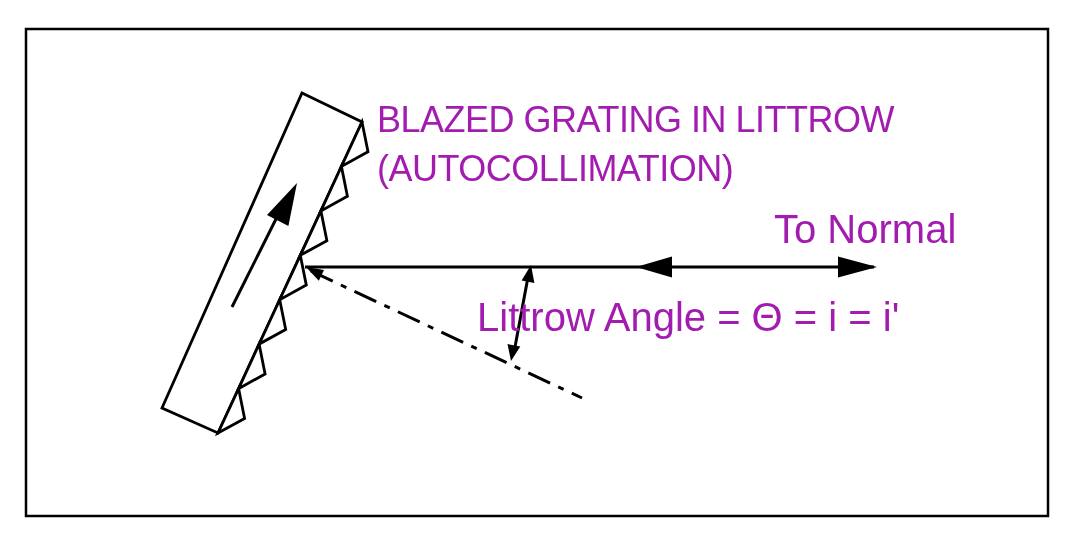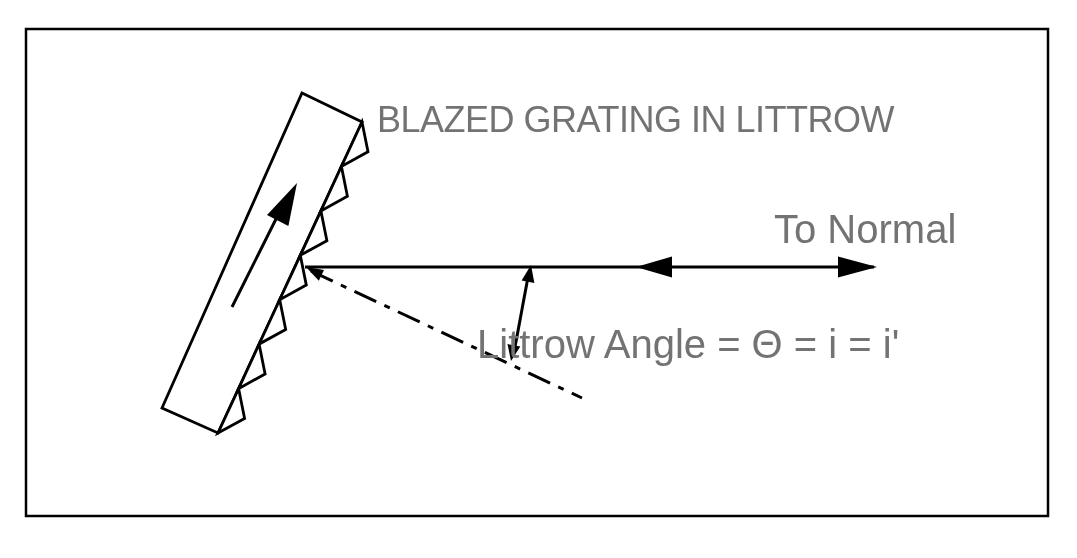--- a/index.html
+++ b/index.html
@@ -30,34 +30,34 @@
     stroke: #000000;
     stroke-width: 3;
     fill: none;
   }
   .ink-fill {
     fill: #000000;
     stroke: none;
   }
   .label {
     position: absolute;
-    color: #737373;
+    color: #a21caf;
     line-height: 1;
     white-space: nowrap;
     font-size: 40px;
   }
   .title {
     left: 377px;
     top: 95px;
     font-size: 36px;
     line-height: 49px;
     letter-spacing: -0.5px;
   }
   #to-cavity    { left: 774px; top: 209px; }
-  #littrow-angle{ left: 477px; top: 297px; margin-top: 27px; }
+  #littrow-angle{ left: 477px; top: 297px; }
   #normal      { left: 541px; top: 407px; }
 </style>
 </head>
 <body>
 
 <div class="stage">
 
   <svg width="1077" height="558" viewBox="0 0 1077 558">
 
     <rect x="26" y="29" width="1022" height="487" fill="none" stroke="#000000" stroke-width="2.5"></rect>
@@ -92,20 +92,21 @@
 
     <g>
       <line class="ink-line" x1="528" y1="277" x2="515" y2="347" stroke-width="2.8"></line>
       <polygon class="ink-fill" points="531,265 534.4,282.9 521.6,280.5"></polygon>
       <polygon class="ink-fill" points="511,361 520.3,346.5 507.5,344.1"></polygon>
     </g>
   </svg>
 
   <div class="label title">
     <div>BLAZED GRATING IN LITTROW</div>
+    <div>(AUTOCOLLIMATION)</div>
   </div>
 
   <div class="label" id="to-cavity">To Normal</div>
 
   <div class="label" id="littrow-angle">Littrow Angle = Θ = i = i'</div>
 
 
 </div>
 
 </body></html>

